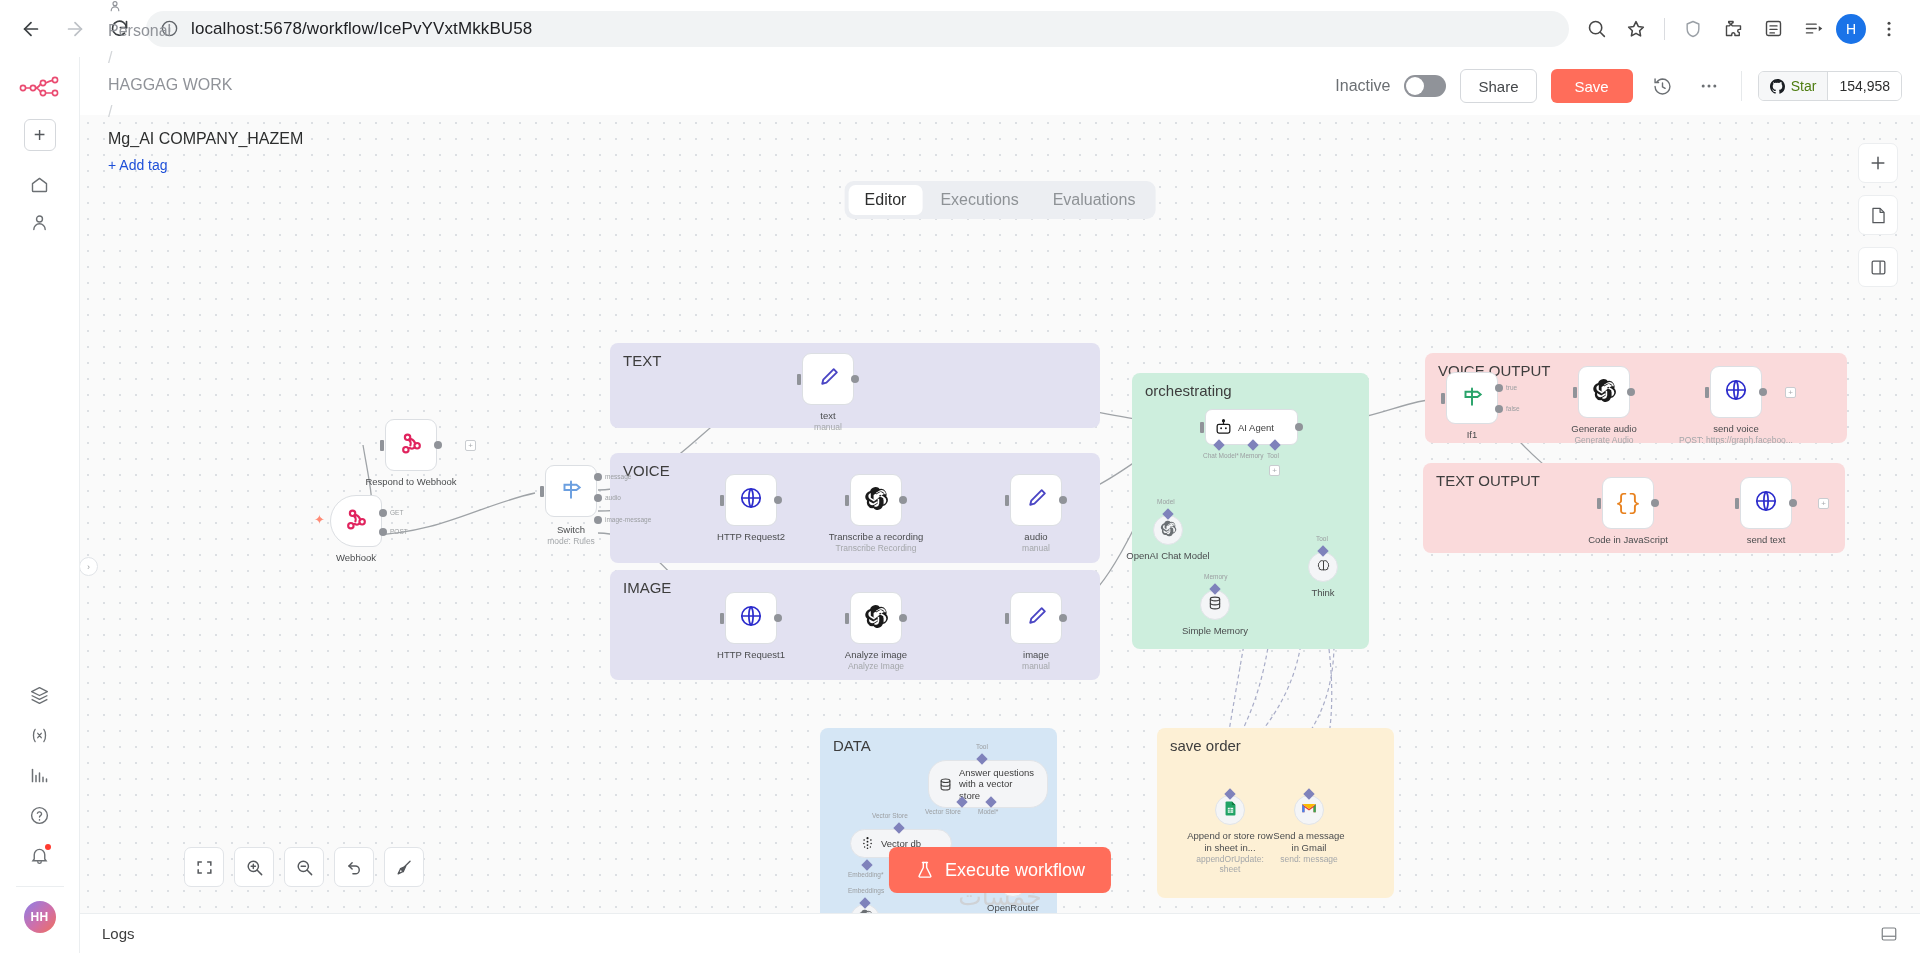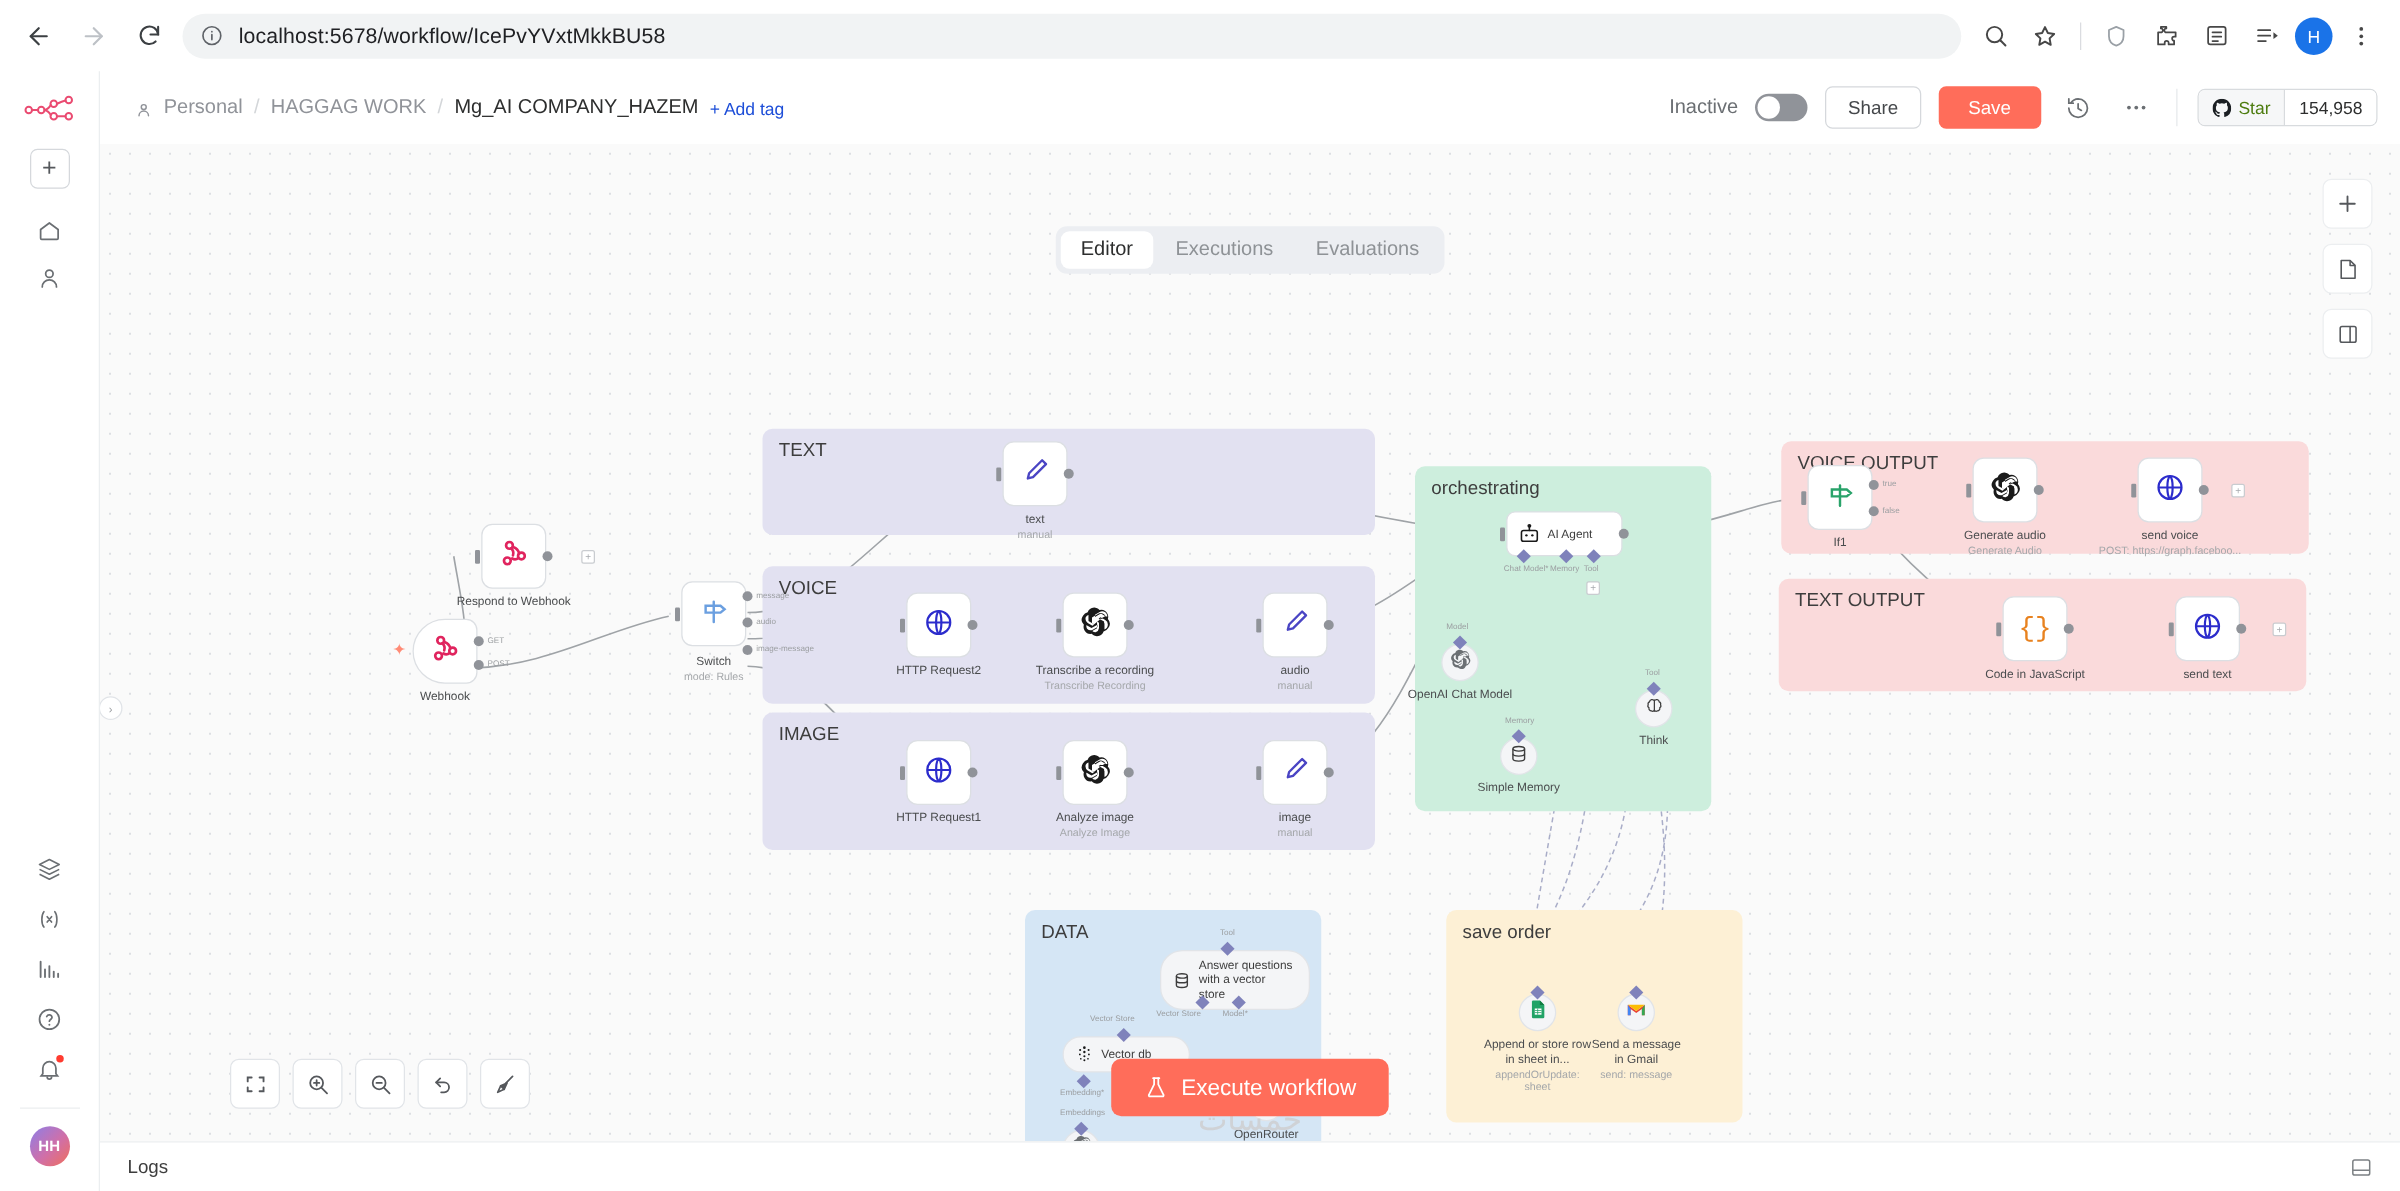--- a/index.html
+++ b/index.html
@@ -35,21 +35,21 @@
                  display:flex; align-items:center; justify-content:center; letter-spacing:.3px;
                  background:linear-gradient(135deg,#8d7fe8 0%,#d06fa8 55%,#f06f5a 100%); margin-bottom:14px; }
   .bell-wrap { position:relative; }
   .bell-dot { position:absolute; top:8px; right:9px; width:6px; height:6px; border-radius:50%; background:#ff3b30; }
 
   
   .main { flex:1 1 auto; position:relative; height:896px; }
 
   
   .wf-header { height:58px; display:flex; align-items:center; padding:0 0 0 28px; background:#fff; position:relative; z-index:20; }
-  .crumbs { display:flex; align-items:flex-end; gap:9px; font-size:16px; }
+  .crumbs { display:flex; align-items:flex-start; gap:9px; font-size:16px;flex-direction:column; }
   .crumb { color:#909399; white-space:nowrap; }
   .crumb.cur { color:#2d2e2e; }
   .crumb-sep { color:#d3d6d9; }
   .person-ico { color:#909399; display:flex; align-items:center; }
   .add-tag { color:#1d4ed8; font-size:14px; white-space:nowrap; }
   .hdr-right { margin-left:auto; display:flex; align-items:center; gap:14px; padding-right:18px; }
   .inactive-lbl { font-size:16px; color:#6b6f73; }
   .toggle { width:42px; height:22px; border-radius:11px; background:#909399; position:relative; }
   .toggle .knob { position:absolute; top:2px; left:2px; width:18px; height:18px; border-radius:50%; background:#fff; }
   .btn { height:34px; border-radius:6px; font-size:15px; display:flex; align-items:center; justify-content:center; padding:0 17px; white-space:nowrap; }

